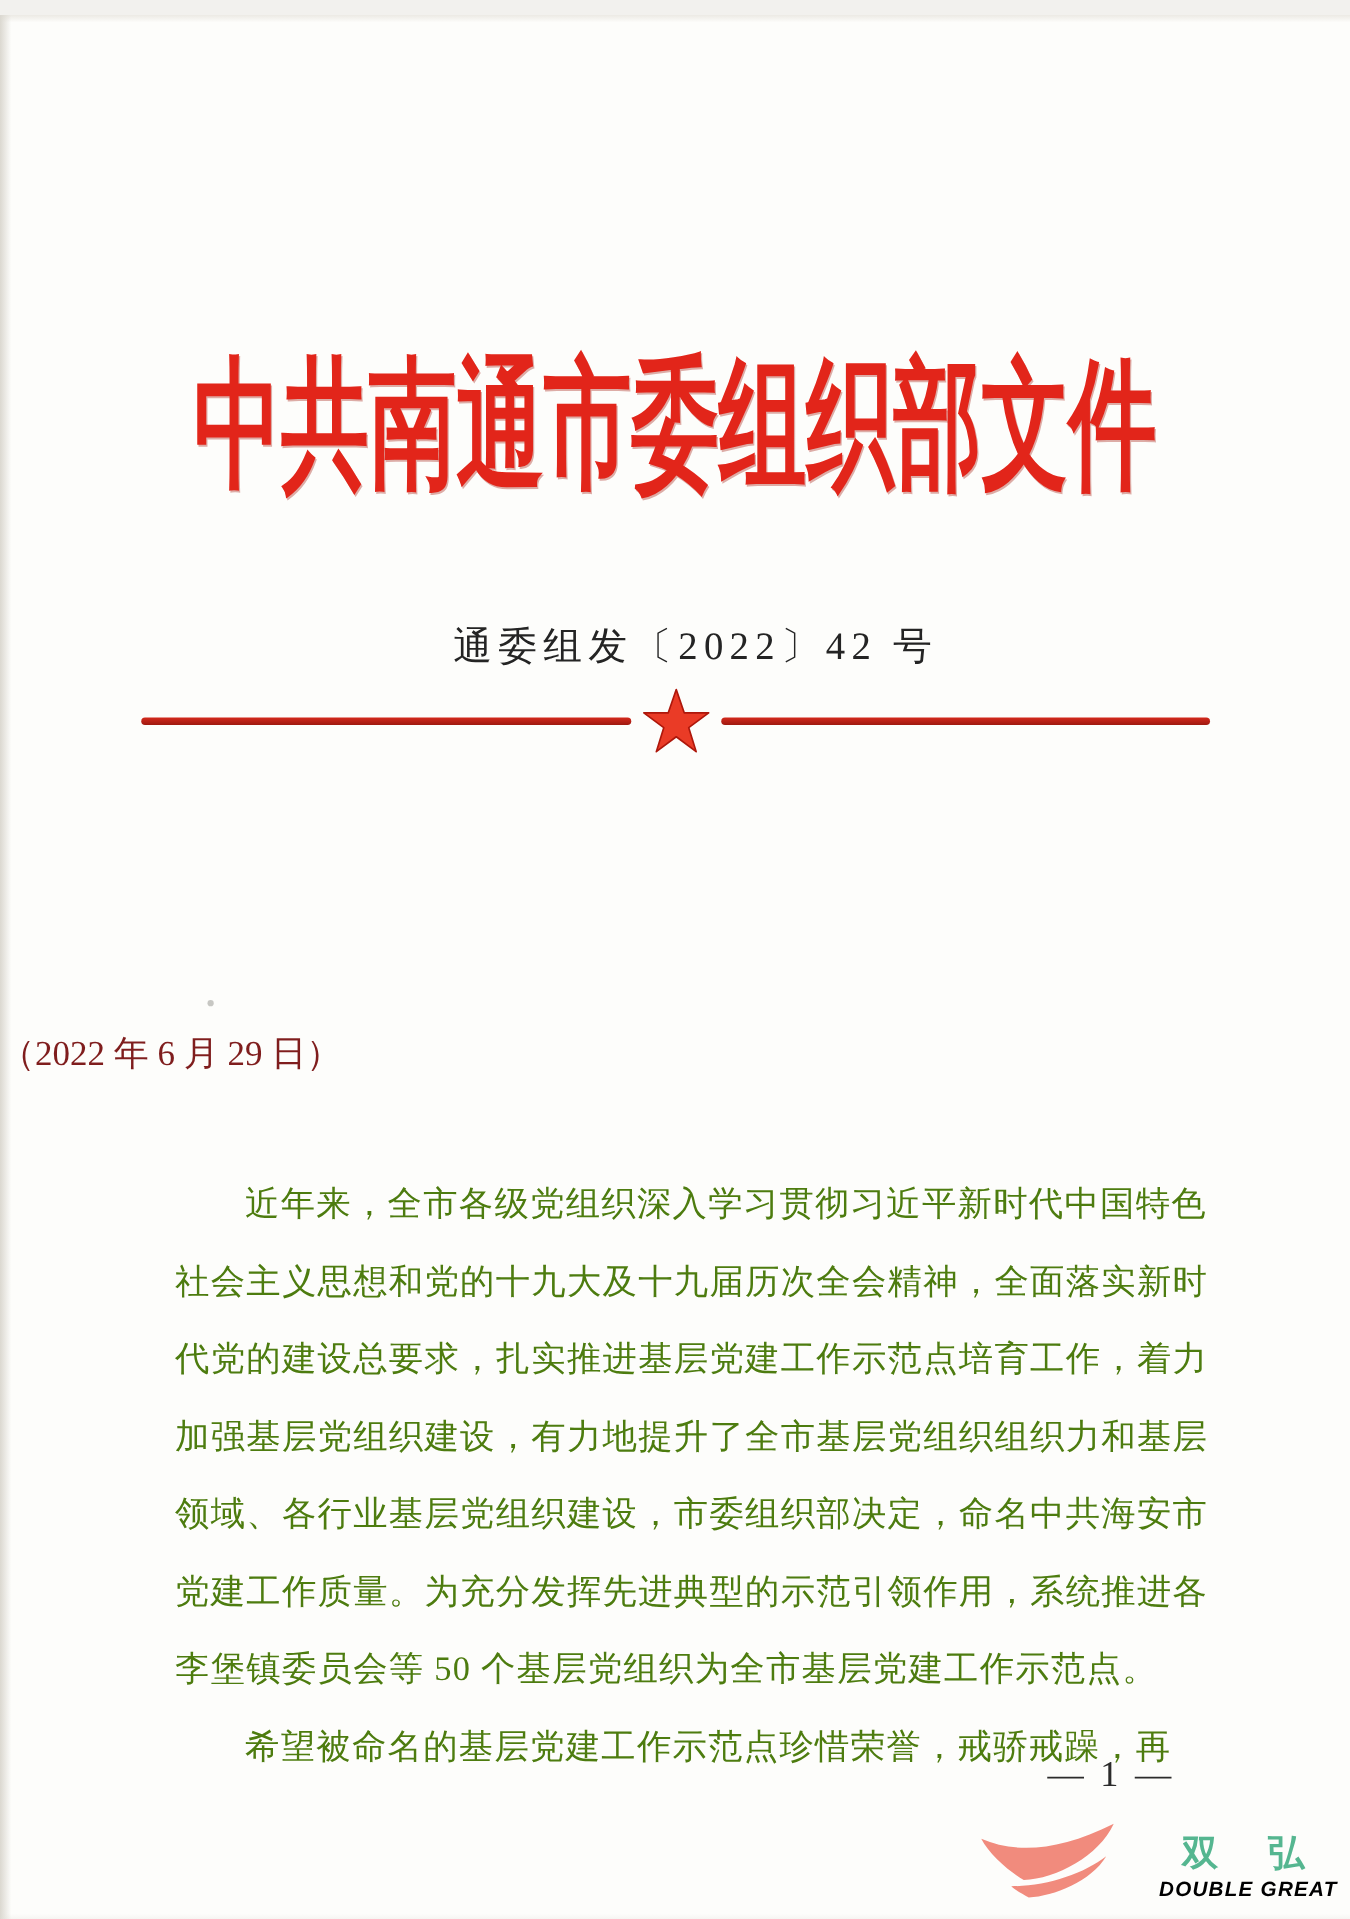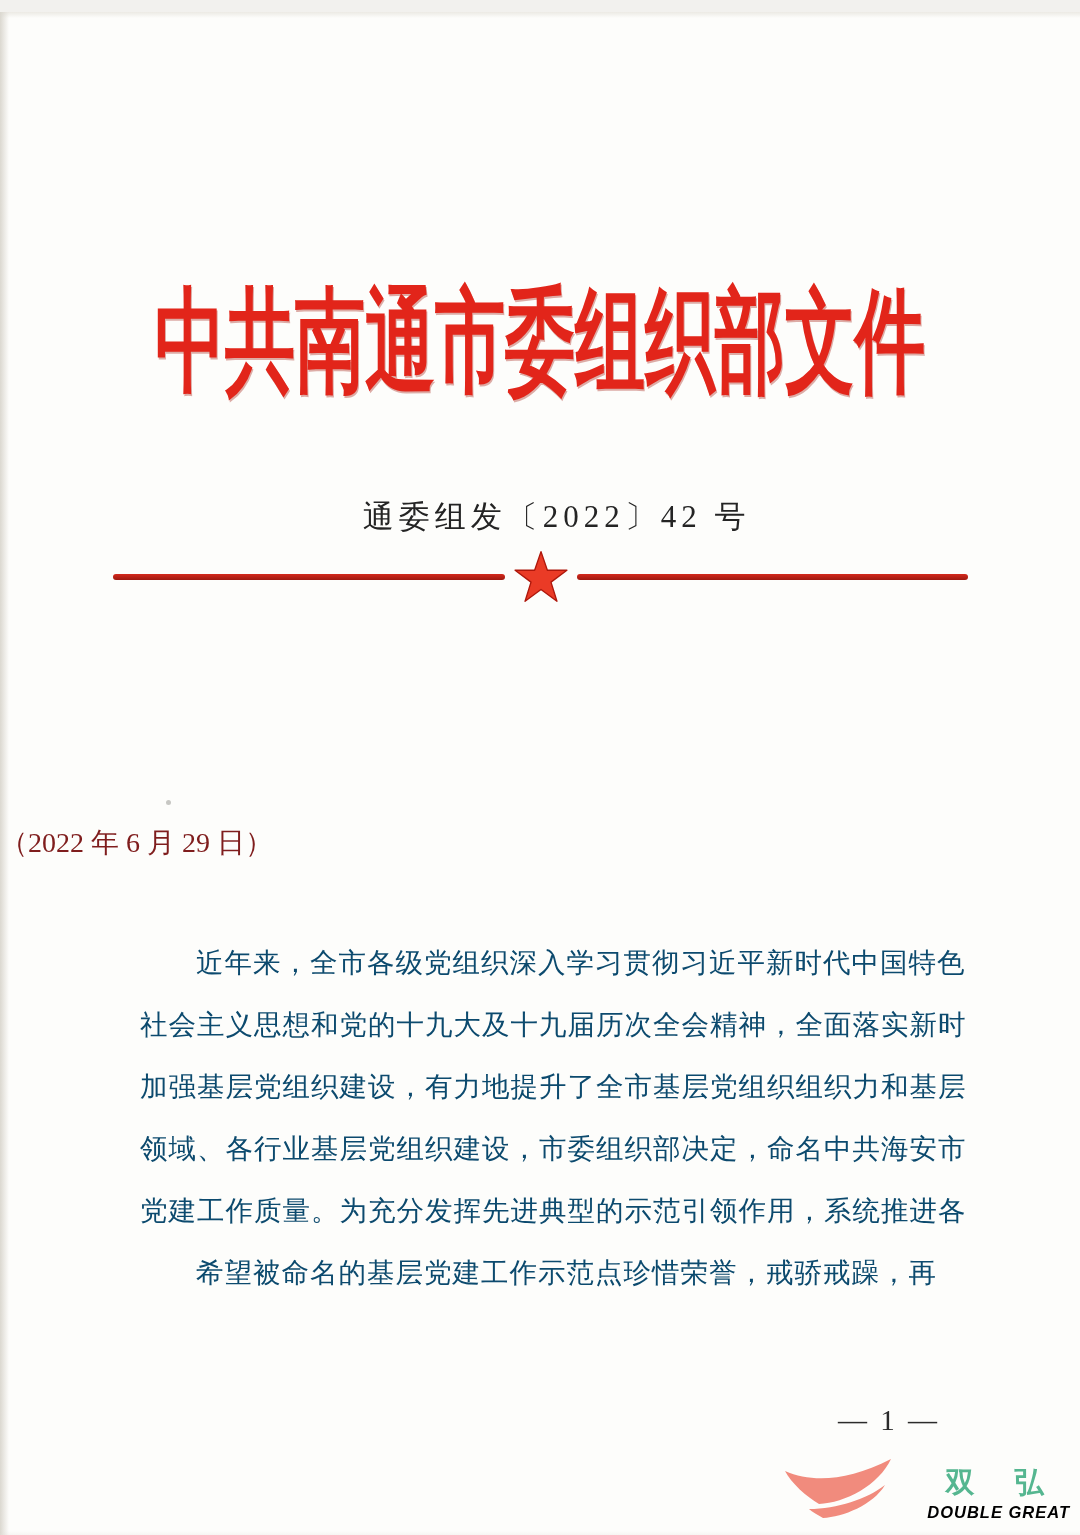--- a/index.html
+++ b/index.html
@@ -46,21 +46,21 @@
                  text-align:center; font-weight:bold; color:#101010;
                  font-size:44px; line-height:58px; letter-spacing:1px; }
 
   .date-line { position:absolute; top:812px; left:0; width:100%;
                text-align:left; font-size:28px; color:#7f1d1d; }
 
   .stray-mark { position:absolute; left:166px; top:788px; width:5px; height:5px;
                 background:#9a9a96; border-radius:50%; opacity:.55; }
 
   .body-text { position:absolute; top:920px; left:140px; width:810px;
-               font-size:27.5px; line-height:62px; color:#0c4a6e;
+               font-size:27.5px; line-height:62px; color:#4d7c0f;
                letter-spacing:1px; }
   .body-line { white-space:nowrap; }
   .body-line.indent { padding-left:56px; }
 
   .page-number { position:absolute; top:1392px; right:140px;
                  font-size:29px; letter-spacing:3px; color:#2b2b2b; white-space:nowrap; }
 
   .logo { position:absolute; right:10px; bottom:20px;
           display:flex; align-items:center; gap:20px; }
   .logo .swoosh { width:128px; height:70px; }
@@ -100,23 +100,25 @@
   <div class="title-block">
   </div>
 
   <div class="date-line">（2022 年 6 月 29 日）</div>
 
   <div class="stray-mark"></div>
 
   <div class="body-text">
     <div class="body-line indent">近年来，全市各级党组织深入学习贯彻习近平新时代中国特色</div>
     <div class="body-line">社会主义思想和党的十九大及十九届历次全会精神，全面落实新时</div>
+    <div class="body-line">代党的建设总要求，扎实推进基层党建工作示范点培育工作，着力</div>
     <div class="body-line">加强基层党组织建设，有力地提升了全市基层党组织组织力和基层</div>
     <div class="body-line">领域、各行业基层党组织建设，市委组织部决定，命名中共海安市</div>
     <div class="body-line">党建工作质量。为充分发挥先进典型的示范引领作用，系统推进各</div>
+    <div class="body-line">李堡镇委员会等 50 个基层党组织为全市基层党建工作示范点。</div>
     <div class="body-line indent">希望被命名的基层党建工作示范点珍惜荣誉，戒骄戒躁，再</div>
   </div>
 
   <div class="page-number">— 1 —</div>
 
   <div class="logo">
     <div class="swoosh">
       <svg viewBox="0 0 128 70" width="128" height="70" aria-hidden="true">
         <path d="M6,14 C34,26 68,24 112,2 C100,28 66,46 40,47 C28,40 12,26 6,14 Z" fill="#f18b7d"></path>
         <path d="M30,52 C58,52 88,42 106,28 C94,48 64,60 44,61 C39,58 33,55 30,52 Z" fill="#f18b7d"></path>

